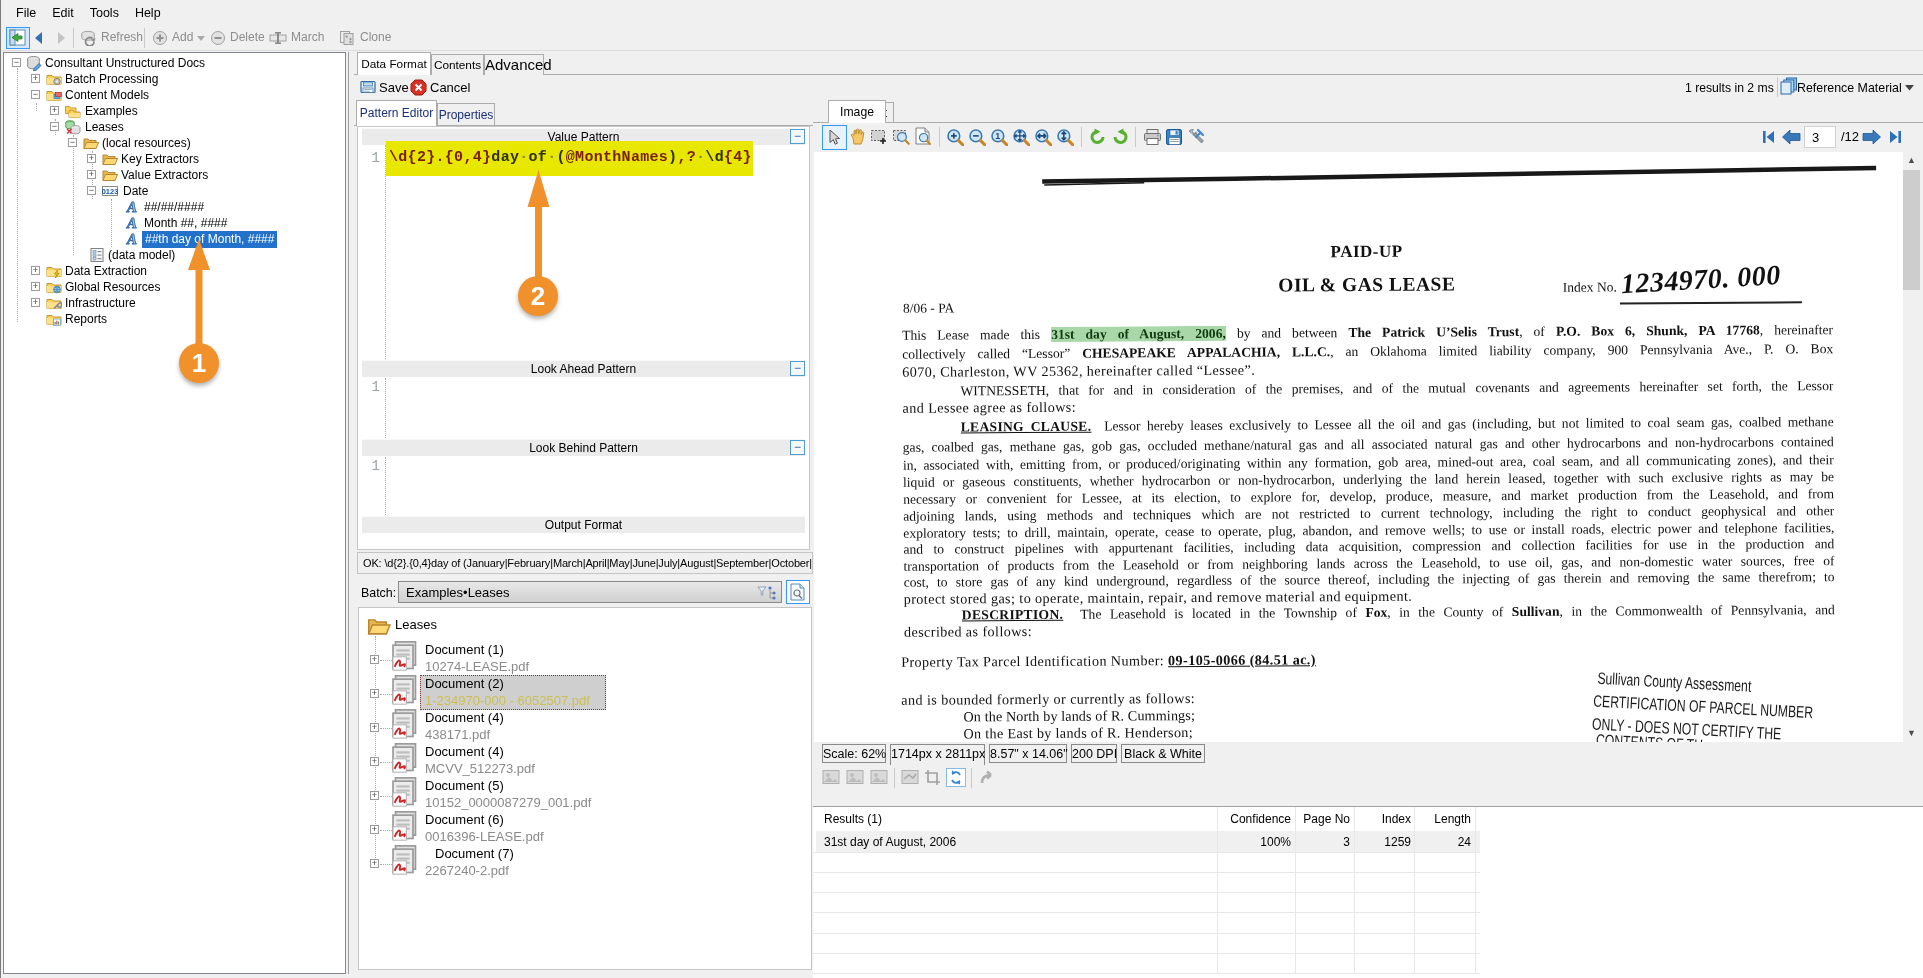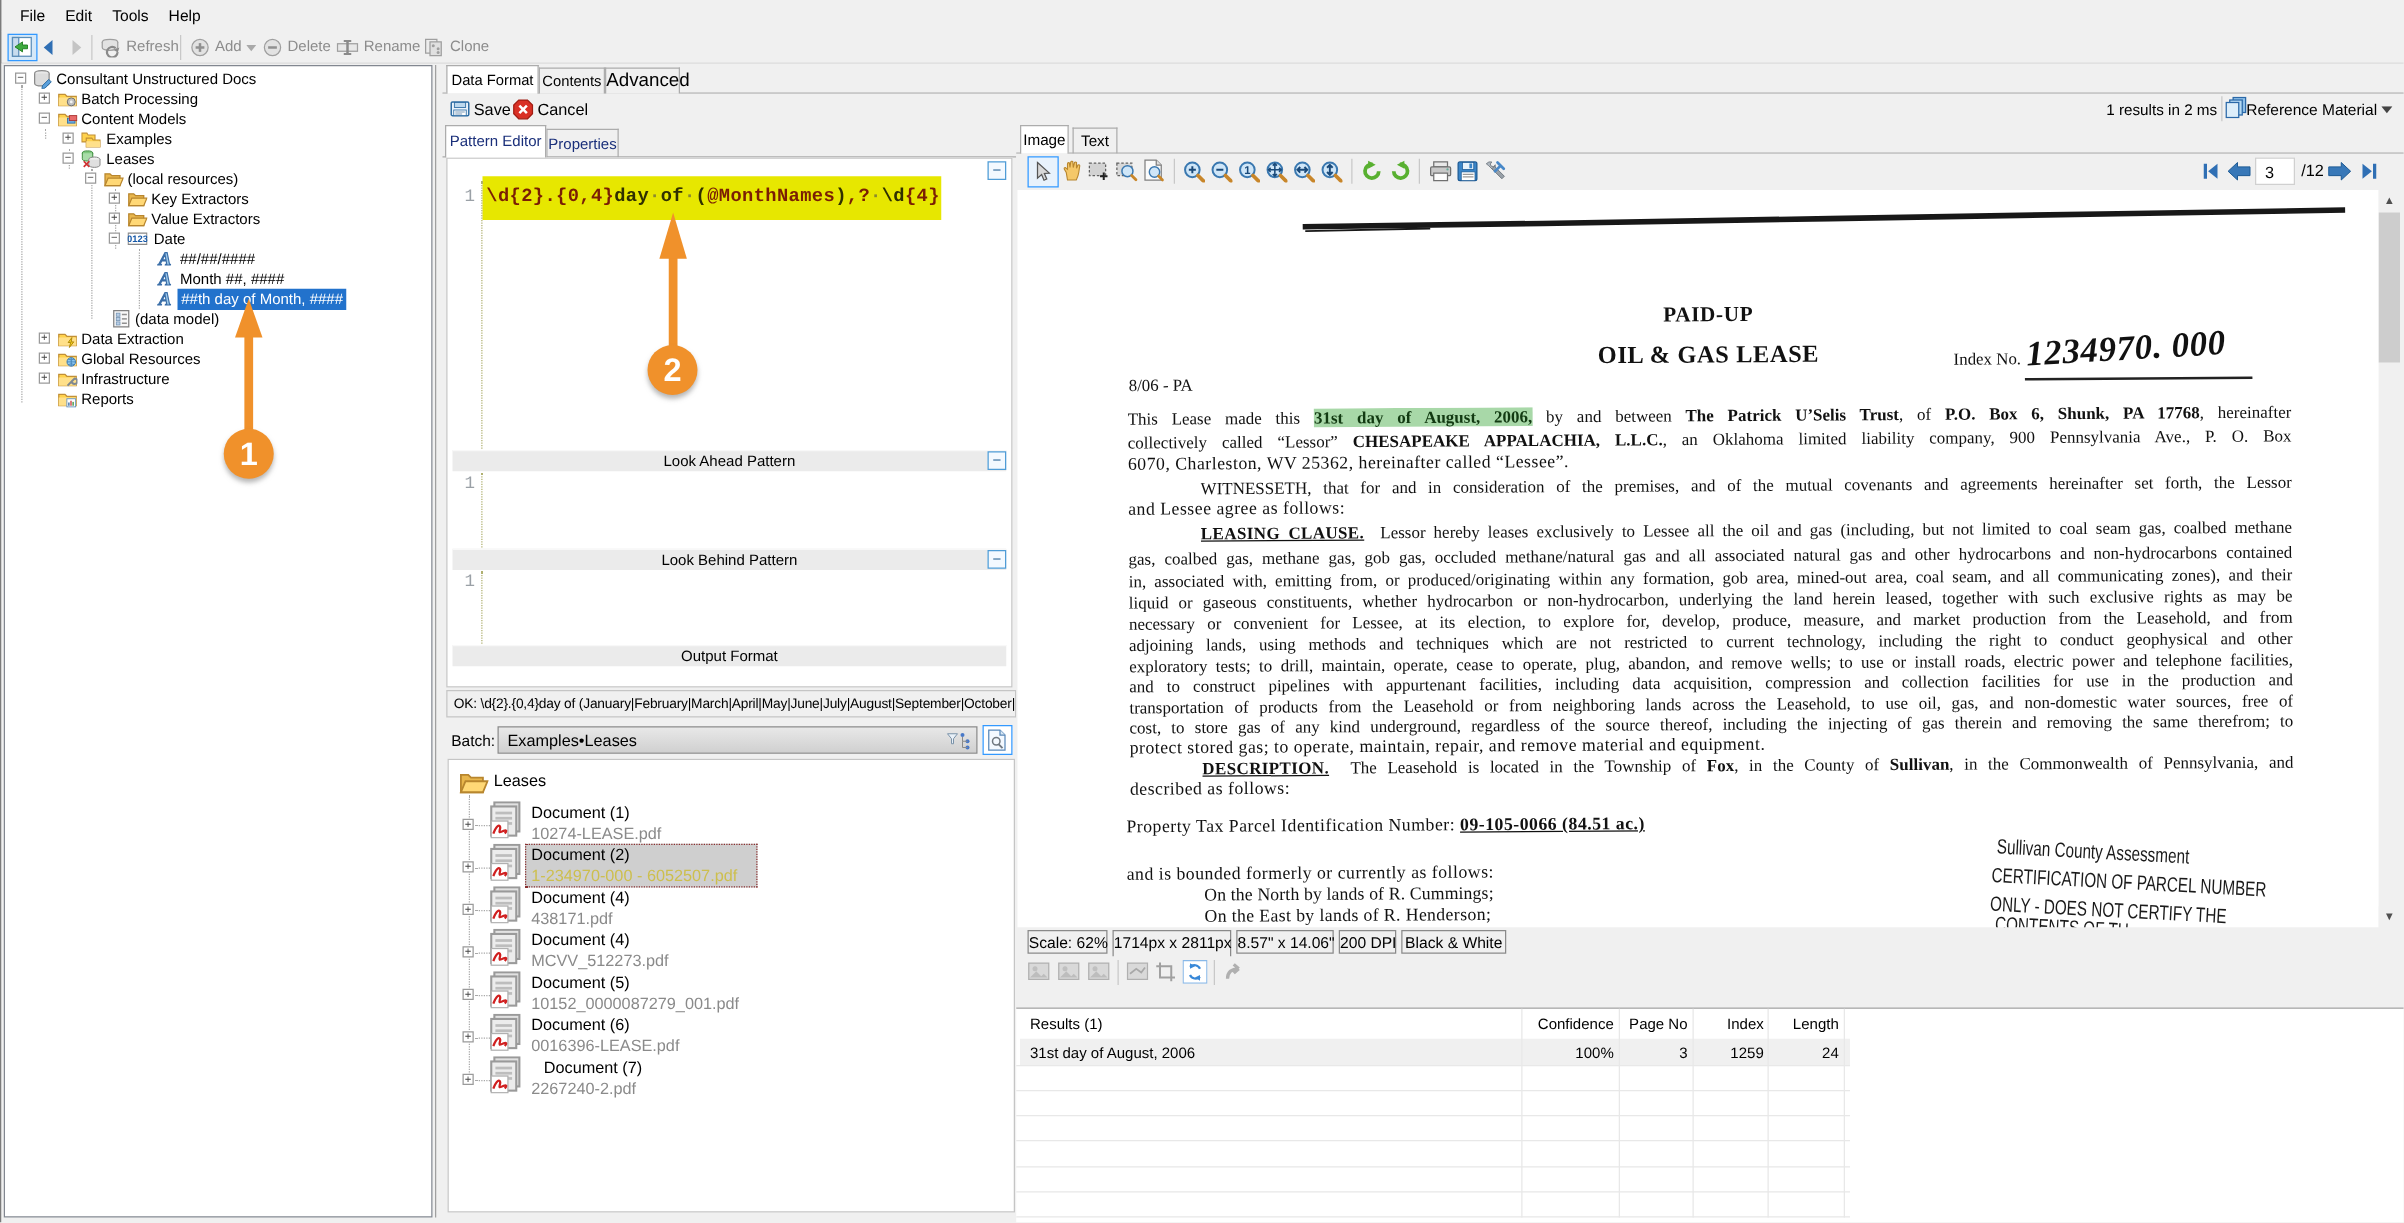--- a/index.html
+++ b/index.html
@@ -84,21 +84,21 @@
       <rect x="4.5" y="7" width="7" height="2" fill="#909090"></rect>
   </svg>
   <span class="tbtxt" style="position:absolute;left:229px;top:5px">Delete</span>
 
   <svg width="18" height="16" viewBox="0 0 18 16" style="position:absolute;left:268px;top:5px">
     <rect x="1" y="5" width="16" height="6" fill="#e8e8e8" stroke="#9f9f9f"></rect>
     <rect x="8" y="3" width="2" height="10" fill="#8a8a8a"></rect>
       <rect x="6" y="2" width="6" height="1.6" fill="#8a8a8a"></rect>
       <rect x="6" y="12.4" width="6" height="1.6" fill="#8a8a8a"></rect>
   </svg>
-  <span class="tbtxt" style="position:absolute;left:290px;top:5px">Rename</span>
+  <span class="tbtxt" style="position:absolute;left:290px;top:5px">March</span>
 
   <svg width="17" height="16" viewBox="0 0 17 16" style="position:absolute;left:338px;top:5px">
     <rect x="1.5" y="1.5" width="9" height="11" fill="#ededed" stroke="#9f9f9f"></rect>
     <rect x="5" y="3.5" width="9" height="11" fill="#e0e0e0" stroke="#9f9f9f"></rect>
     <circle cx="7.6" cy="6.5" r="1.2" fill="#9f9f9f"></circle>
       <circle cx="11.5" cy="9" r="1.2" fill="#9f9f9f"></circle>
       <circle cx="11.5" cy="12" r="1.2" fill="#9f9f9f"></circle>
   </svg>
   <span class="tbtxt" style="position:absolute;left:359px;top:5px">Clone</span>
 </div>
@@ -303,20 +303,21 @@
 </div>
 
 <div class="abs" id="midpanel" style="left:354px;top:100px;width:459px;height:874px;background:#f0f0f0;">
 
   <div class="tab sel" style="left:2px;top:0;width:81px;height:26px;line-height:25px;color:#1a2f7a;font-size:12px">Pattern Editor</div>
   <div class="tab" style="left:83px;top:3px;width:58px;height:23px;line-height:22px;color:#1a2f7a;font-size:12px">Properties</div>
   <div style="position:absolute;left:0;top:25px;width:459px;height:1px;background:#acacac"></div>
 
   <div style="position:absolute;left:3px;top:26px;width:453px;height:424px;background:#fff;border:1px solid #c5c5c5;">
 
+    <div class="hdr" style="left:4px;top:1px;width:443px;height:17px;line-height:17px">Value Pattern</div>
     <div class="collapse" style="left:432px;top:2px">−</div>
     <div style="position:absolute;left:28px;top:14px;width:367px;height:35px;background:#e7e700"></div>
     <div class="lnum" style="left:10px;top:23px">1</div>
     <div class="gut" style="left:27px;top:18px;height:230px"></div>
     <div style="position:absolute;left:31px;top:22px;font-family:'Liberation Mono',monospace;font-size:15px;font-weight:bold;color:#7a1e04;white-space:pre;letter-spacing:0.3px">\d{2}.{0,4}<span style="color:#303000">day</span><span style="color:#8a8a30">·</span><span style="color:#303000">of</span><span style="color:#8a8a30">·</span><span style="color:#303000">(</span>@MonthNames<span style="color:#303000">)</span>,?<span style="color:#8a8a30">·</span><span style="color:#303000">\d</span>{4}</div>
 
     <div class="hdr" style="left:4px;top:233px;width:443px;height:17px;line-height:17px">Look Ahead Pattern</div>
     <div class="collapse" style="left:432px;top:234px">−</div>
     <div class="lnum" style="left:10px;top:252px">1</div>
     <div class="gut" style="left:27px;top:251px;height:60px"></div>
@@ -415,21 +416,21 @@
 <svg width="0" height="0" style="position:absolute">
   <defs>
     <g id="sym-mag">
       <circle cx="7" cy="7" r="5.2" fill="#cfe6f8" stroke="#3a78b0" stroke-width="1.4"></circle>
       <path d="M11 11 L15 15" stroke="#c8862a" stroke-width="2.6" stroke-linecap="round"></path>
     </g>
   </defs>
 </svg>
 <div class="abs" id="rightpanel" style="left:813px;top:100px;width:1110px;height:878px;background:#f0f0f0;">
 
-  <div class="tab sel" style="left:3px;top:0;width:39px;height:23px;line-height:22px;font-size:12.2px">Image</div>
+  <div class="tab sel" style="left:15px;top:0;width:58px;height:23px;line-height:22px;font-size:12.2px">Image</div>
   <div class="tab" style="left:45px;top:2px;width:36px;height:21px;line-height:20px;font-size:12.2px">Text</div>
   <div style="position:absolute;left:0;top:22px;width:1110px;height:1px;background:#acacac"></div>
 
   <div id="imgtools" style="position:absolute;left:0;top:23px;width:1110px;height:29px;background:#f0f0f0;">
     <div style="position:absolute;left:9px;top:2px;width:25px;height:25px;border:1px solid #3399ff;background:#e8f2fc"></div>
     <svg width="15" height="17" viewBox="0 0 15 17" style="position:absolute;left:14px;top:6px">
         <path d="M3 1 L3 13.5 L6.3 10.7 L8.2 15.2 L10.4 14.2 L8.5 9.8 L12.5 9.5 Z" fill="#d8d8d8" stroke="#555" stroke-width="1"></path>
       </svg>
     <svg width="18" height="18" viewBox="0 0 18 18" style="position:absolute;left:36px;top:5px">
 <path d="M5 16 L4 10 L2.5 7.5 Q2 6.2 3.3 6 L5 7.5 L5 3.2 Q5.2 1.8 6.4 2.2 L7 6 L7.6 1.6 Q8.2 0.6 9.2 1.2 L9.6 6 L10.6 2 Q11.4 1.2 12.2 2 L12.2 6.6 L13.4 4 Q14.4 3.4 14.8 4.6 L14 10 Q13.6 13 12 16 Z" fill="#f5c869" stroke="#b8862e" stroke-width="0.9"></path>

